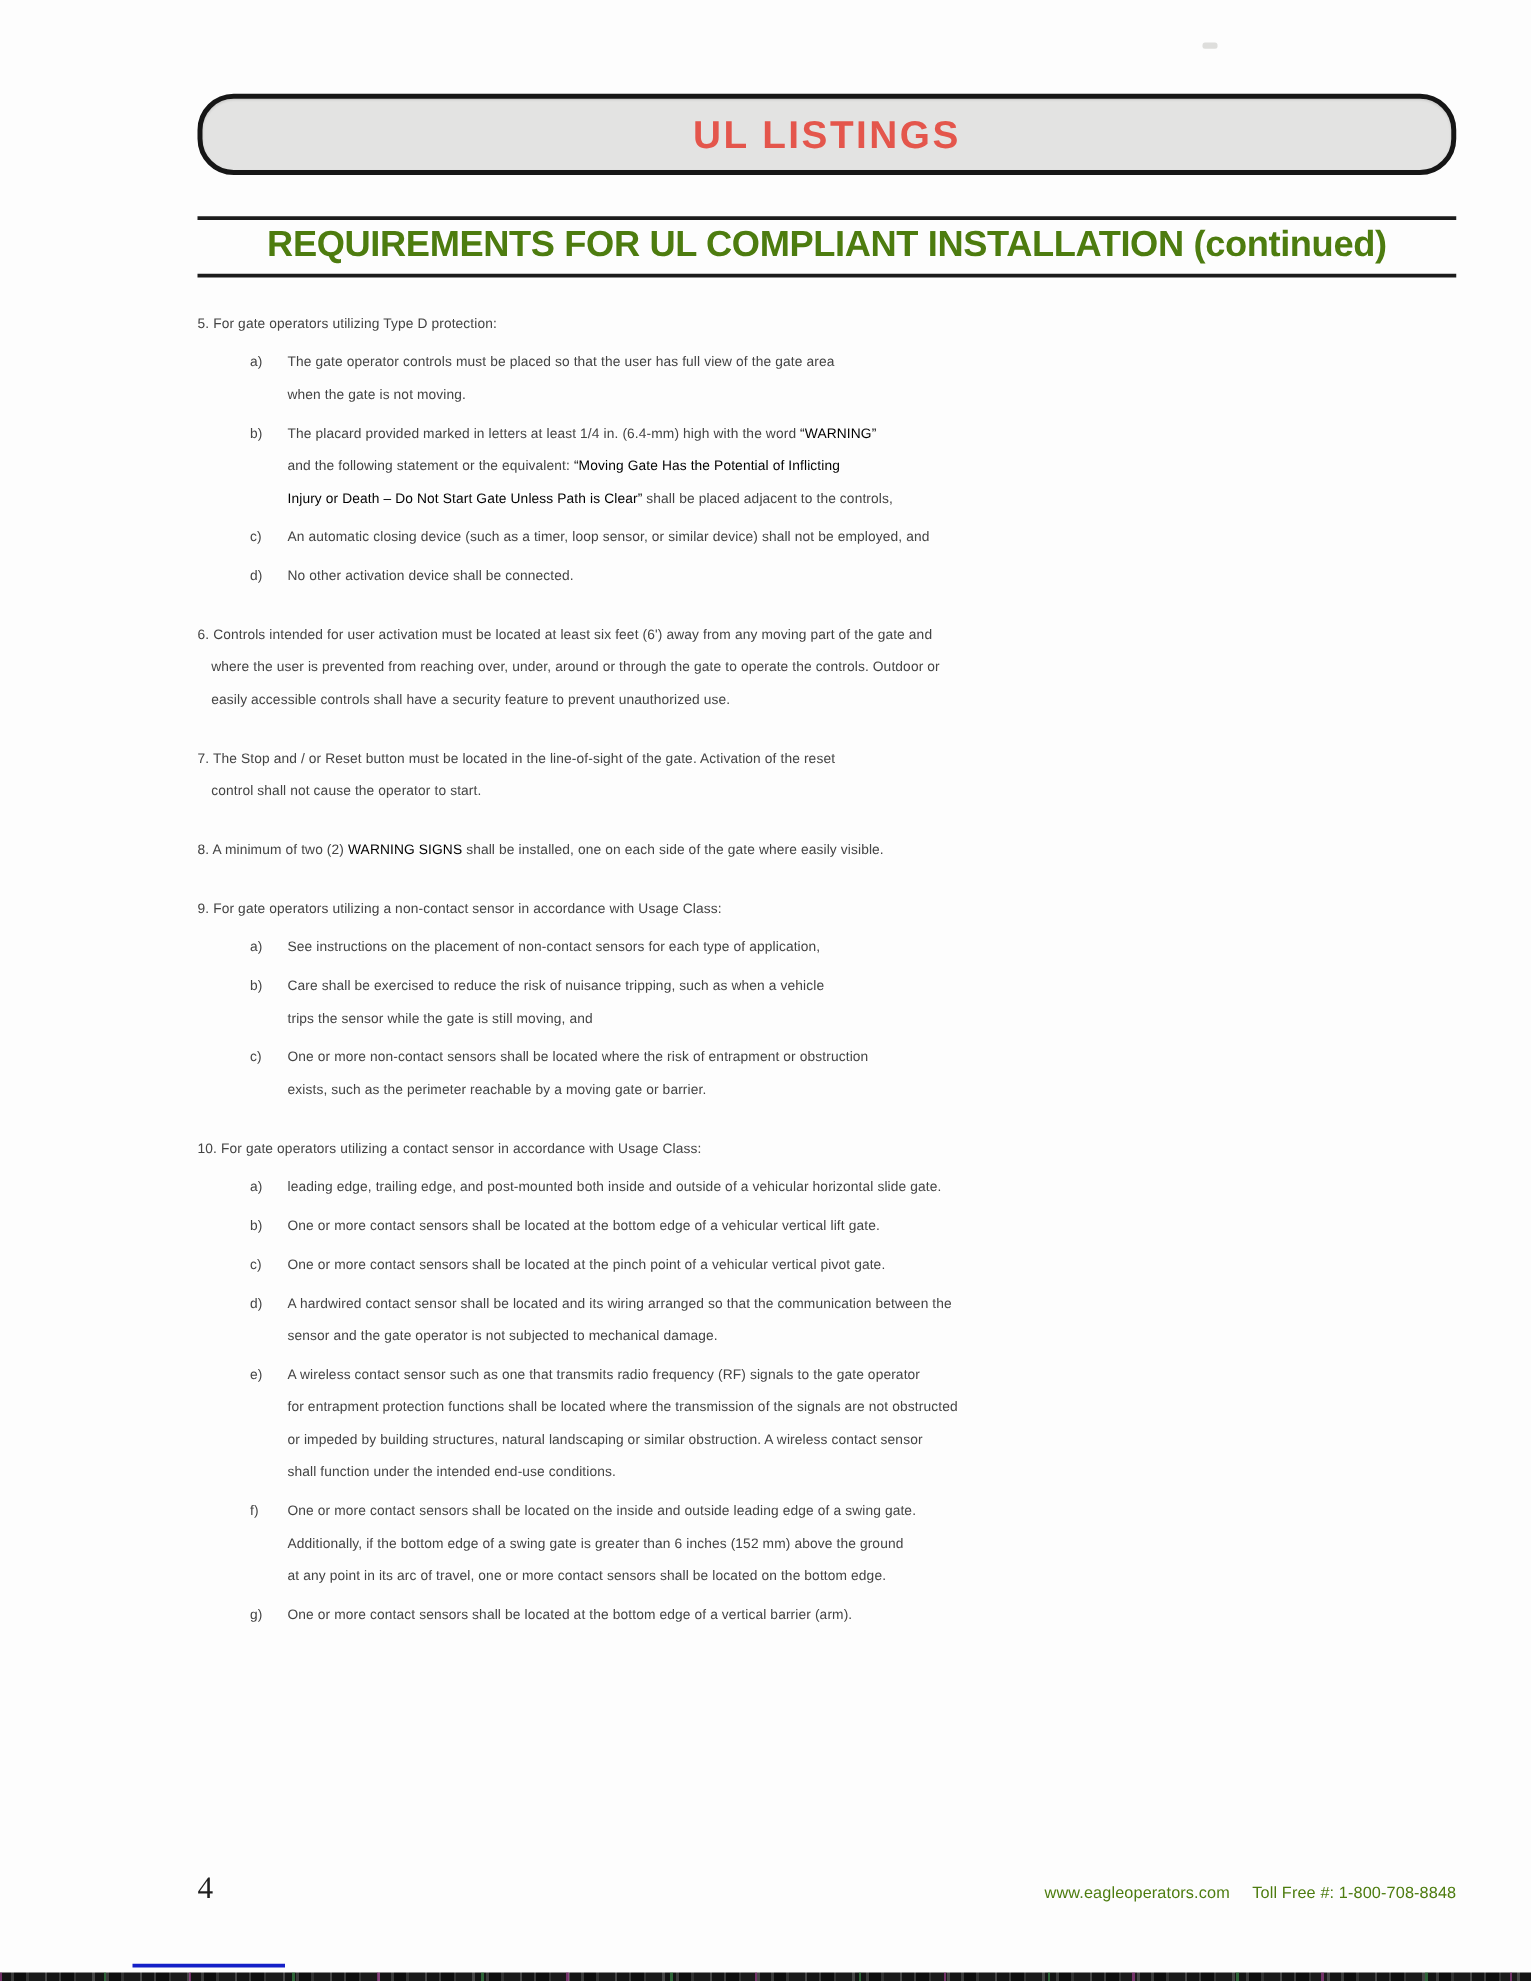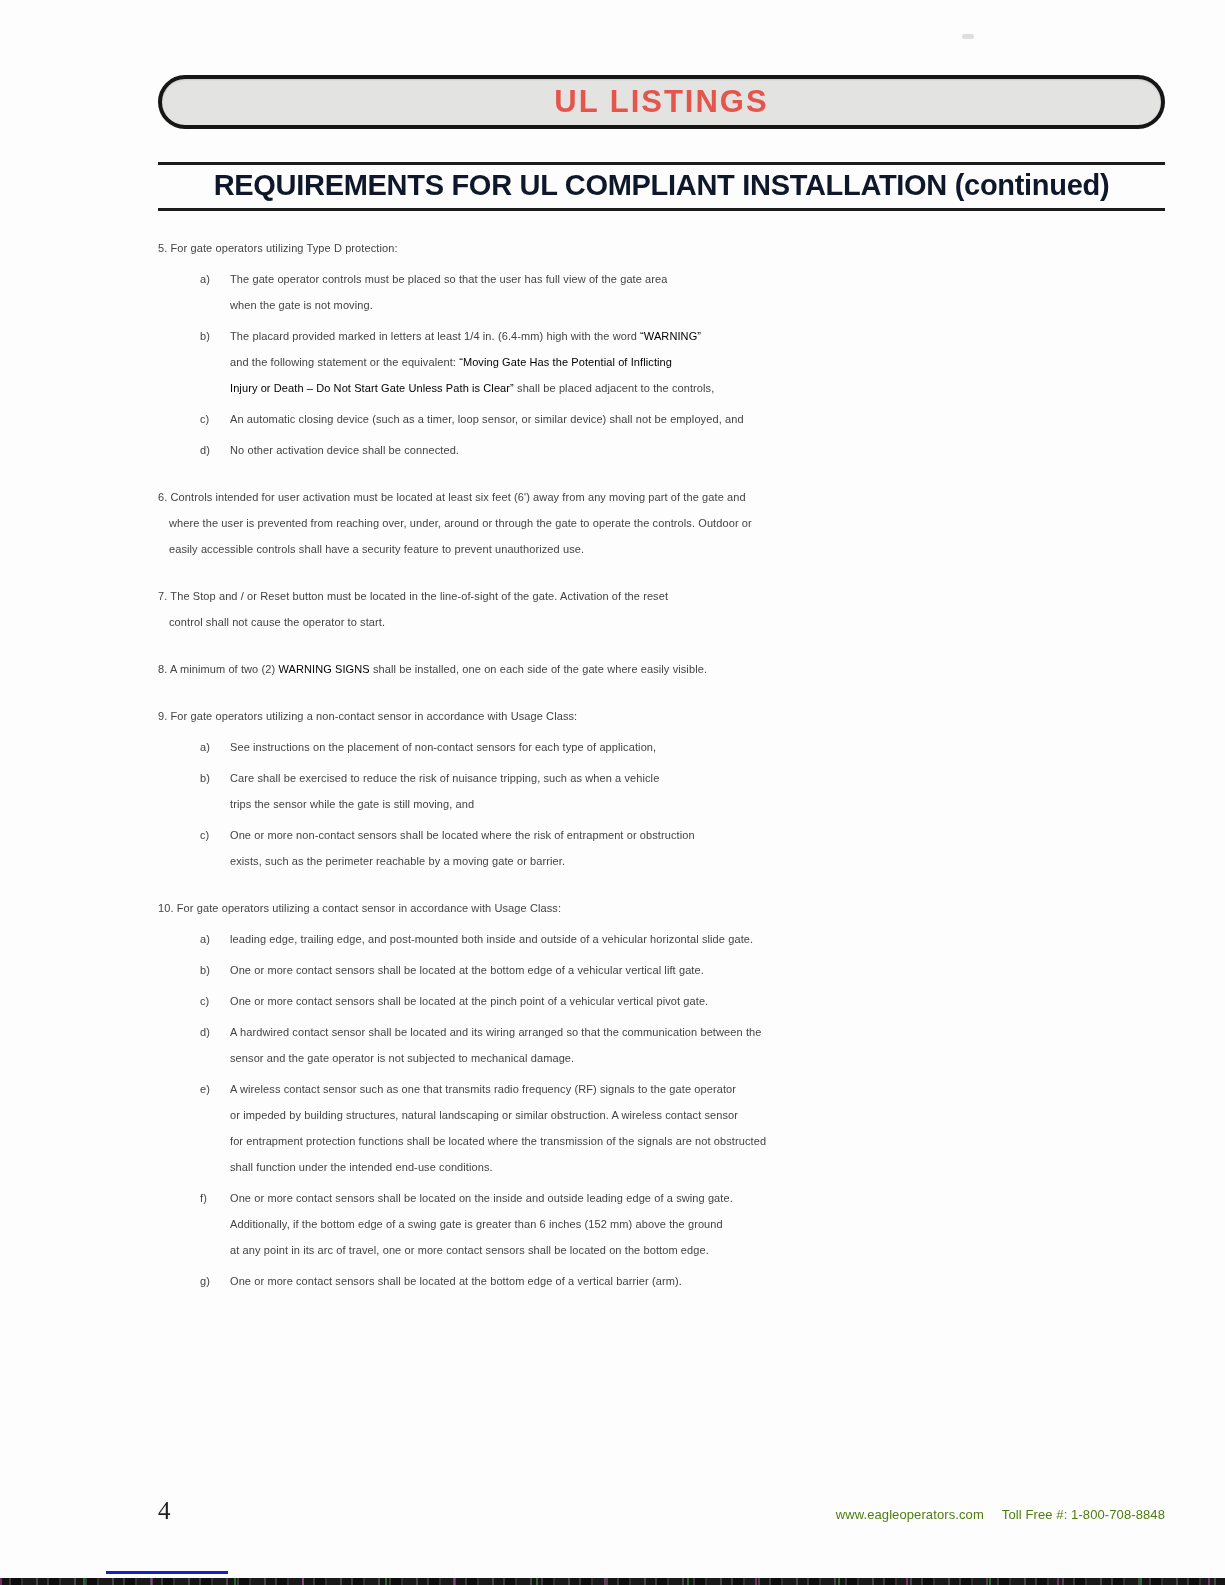--- a/index.html
+++ b/index.html
@@ -11,38 +11,38 @@
     overflow:hidden;
     font-family:"Liberation Sans", sans-serif;
   }
   .scan-dot {
     position:absolute; left:962px; top:34px; width:12px; height:5px;
     background:#dededc; border-radius:2px;
   }
   .content { position:absolute; left:158px; top:0; width:1007px; }
   .banner {
     margin-top:75px;
-    height:54px;
+    height:65px;
     background:#e3e3e2;
     border:4px solid #161616;
     border-radius:29px;
     display:flex; align-items:center; justify-content:center;
     box-shadow:inset 0 1px 2px rgba(0,0,0,0.12);
   }
   .banner-text {
     font-size:31px; font-weight:bold; letter-spacing:2px;
     color:#e4564c;
   }
   .section-title {
     margin-top:33px;
     border-top:3px solid #1c1c1c;
     border-bottom:3px solid #1c1c1c;
     padding:4px 0 6px 0;
     text-align:center;
-    font-size:29px; font-weight:bold; color:#0f172a;
+    font-size:29px; font-weight:bold; color:#4d7c0f;
     letter-spacing:-0.3px;
   }
   .doc-body {
     margin-top:24px;
     font-size:11px; line-height:26px; color:#434343;
     letter-spacing:0.1px;
   }
   .ln { white-space:nowrap; }
   .item { margin-top:21px; }
   .item:first-child { margin-top:0; }
@@ -197,22 +197,22 @@
         <div class="stext">
           <div class="ln">A hardwired contact sensor shall be located and its wiring arranged so that the communication between the</div>
           <div class="ln">sensor and the gate operator is not subjected to mechanical damage.</div>
         </div>
       </div>
 
       <div class="sub">
         <span class="slabel">e)</span>
         <div class="stext">
           <div class="ln">A wireless contact sensor such as one that transmits radio frequency (RF) signals to the gate operator</div>
+          <div class="ln">for entrapment protection functions shall be located where the transmission of the signals are not obstructed</div>
           <div class="ln">or impeded by building structures, natural landscaping or similar obstruction. A wireless contact sensor</div>
-          <div class="ln">for entrapment protection functions shall be located where the transmission of the signals are not obstructed</div>
           <div class="ln">shall function under the intended end-use conditions.</div>
         </div>
       </div>
 
       <div class="sub">
         <span class="slabel">f)</span>
         <div class="stext">
           <div class="ln">One or more contact sensors shall be located on the inside and outside leading edge of a swing gate.</div>
           <div class="ln">Additionally, if the bottom edge of a swing gate is greater than 6 inches (152 mm) above the ground</div>
           <div class="ln">at any point in its arc of travel, one or more contact sensors shall be located on the bottom edge.</div>

